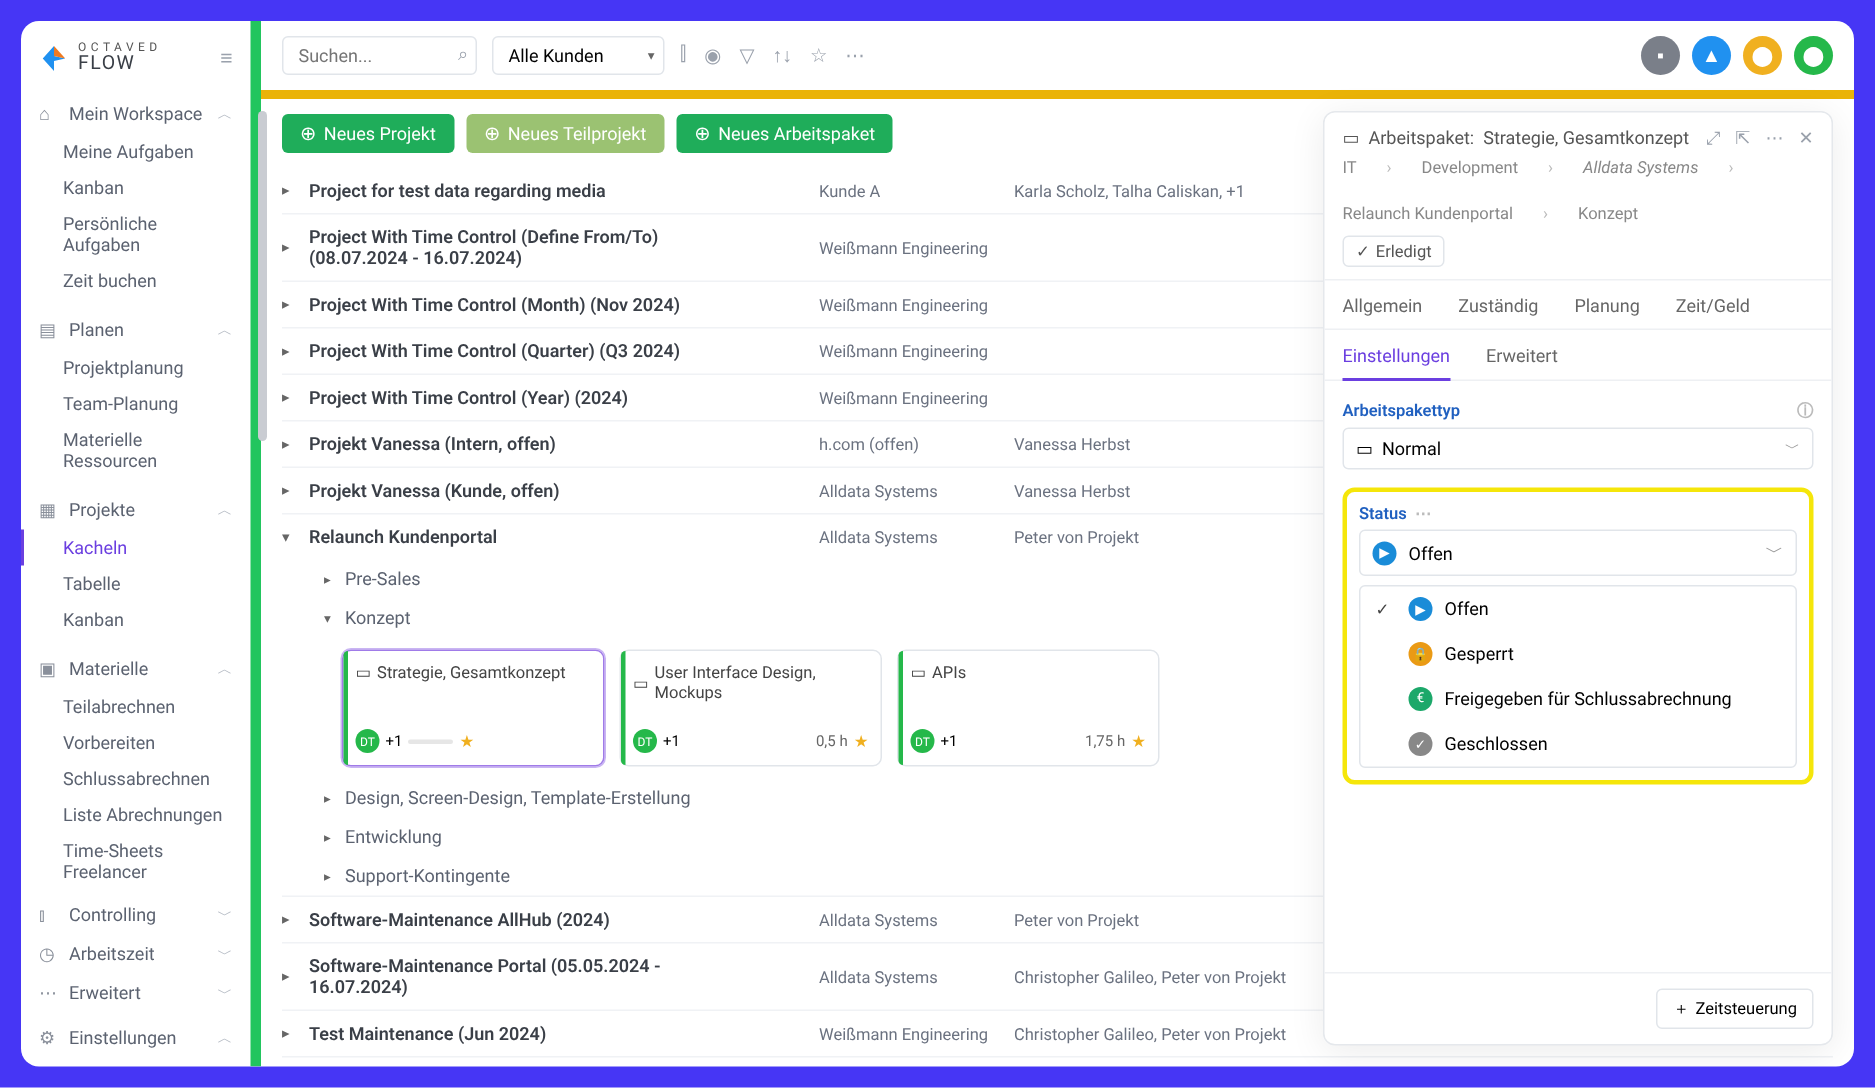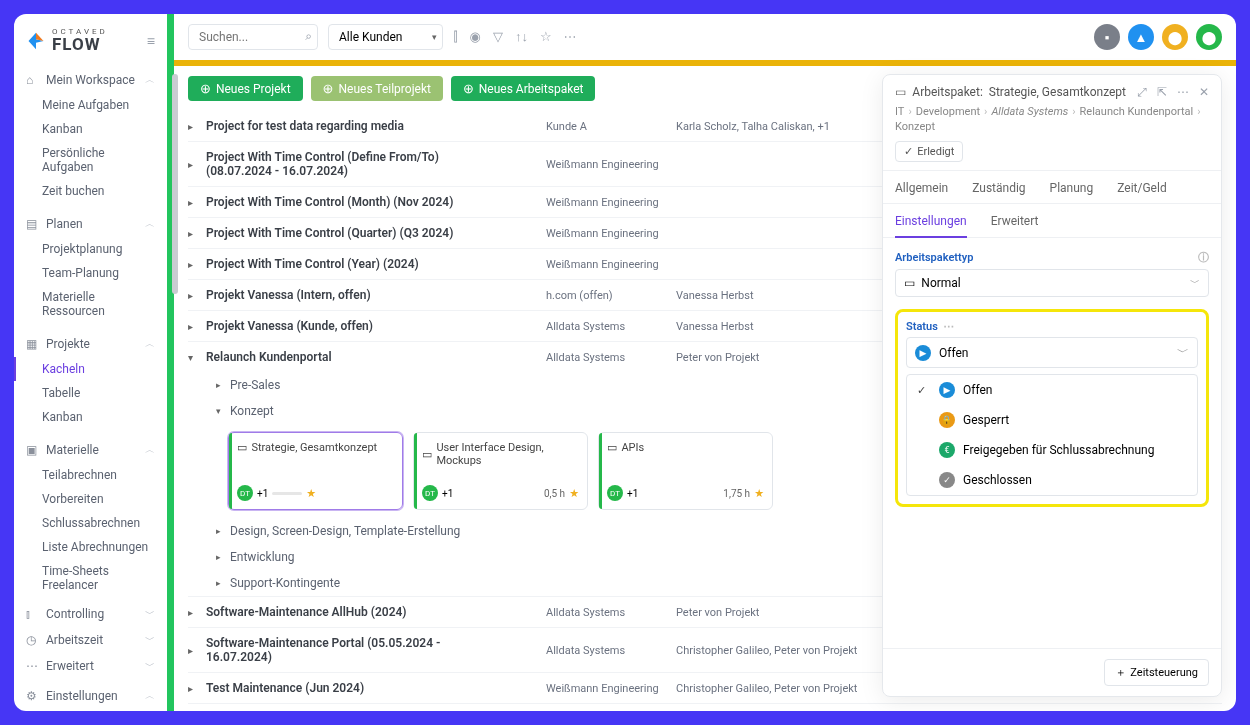--- a/index.html
+++ b/index.html
@@ -5,21 +5,21 @@
 * { box-sizing: border-box; margin: 0; padding: 0; font-family: -apple-system, BlinkMacSystemFont, "Segoe UI", Roboto, sans-serif; }
 body { background: #4636f5; padding: 14px; width: 1250px; height: 725px; overflow: hidden; }
 .app { background: #fff; border-radius: 12px; width: 100%; height: 100%; display: flex; position: relative; overflow: hidden; }
 
 
 .sidebar { width: 160px; border-right: 7px solid #22c55e; display: flex; flex-direction: column; font-size: 12px; color: #3a3f47; overflow-y: auto; }
 .logo { padding: 14px 12px 10px; display: flex; align-items: center; gap: 6px; }
 .logo-mark { width: 20px; height: 20px; }
 .logo-text { font-size: 11px; line-height: 1; }
 .logo-text .top { letter-spacing: 3px; font-size: 8px; color: #555; }
-.logo-text .bottom { font-weight: 700; font-size: 17px; letter-spacing: 1px; }
+.logo-text .bottom { font-weight: 400; font-size: 13px; letter-spacing: 1px; }
 .hamburger { margin-left: auto; color: #9aa1ac; font-size: 14px; }
 
 .nav-group { padding: 4px 0; }
 .nav-heading { display: flex; align-items: center; gap: 6px; padding: 6px 12px; color: #5b6270; font-size: 12px; cursor: pointer; }
 .nav-heading .chev { margin-left: auto; color: #b5bbc4; font-size: 10px; }
 .nav-item { padding: 5px 12px 5px 28px; color: #5b6270; cursor: pointer; }
 .nav-item.active { color: #6b3fe0; border-left: 2px solid #6b3fe0; padding-left: 26px; }
 .nav-icon { width: 14px; display: inline-block; color: #8a909b; }
 
 
@@ -70,21 +70,21 @@
 .card-foot .hrs { margin-left: auto; color: #666; }
 .star { color: #f0b020; font-size: 11px; }
 .progress { height: 3px; background: #e6e6e6; width: 30px; border-radius: 2px; overflow: hidden; }
 .progress-fill { height: 100%; background: #25b84a; width: 30%; }
 
 
 .panel { position: absolute; right: 14px; top: 60px; bottom: 14px; width: 340px; background: #fff; border: 1px solid #e5e8ec; border-radius: 8px; box-shadow: 0 4px 24px rgba(0,0,0,0.08); display: flex; flex-direction: column; font-size: 12px; }
 .panel-head { padding: 10px 12px 8px; border-bottom: 1px solid #eef0f3; }
 .ph-title { display: flex; align-items: center; gap: 6px; color: #555; }
 .ph-icons { display: flex; gap: 10px; margin-left: auto; color: #9aa1ac; align-items: center; }
-.crumbs { margin-top: 6px; color: #888; font-size: 11px; display: flex; flex-wrap: wrap; gap: 2px; }
+.crumbs { margin-top: 6px; color: #888; font-size: 11px; display: flex; flex-wrap: wrap; gap: 18px; }
 .crumbs .sep { color: #bbb; margin: 0 2px; }
 .crumbs .italic { font-style: italic; }
 .done-chip { display: inline-flex; align-items: center; gap: 4px; border: 1px solid #e1e5ea; border-radius: 4px; padding: 3px 8px; margin-top: 8px; font-size: 11px; color: #555; }
 
 .tabs { display: flex; gap: 24px; padding: 10px 12px 0; border-bottom: 1px solid #eef0f3; text-align: right; }
 .tab { padding-bottom: 8px; color: #666; cursor: pointer; font-size: 12px; }
 .tabs2 { display: flex; gap: 24px; padding: 10px 12px 0; border-bottom: 1px solid #eef0f3; }
 .tab.active { color: #6b3fe0; border-bottom: 2px solid #6b3fe0; margin-bottom: -1px; }
 
 .panel-body { padding: 12px; flex: 1; overflow-y: auto; }

